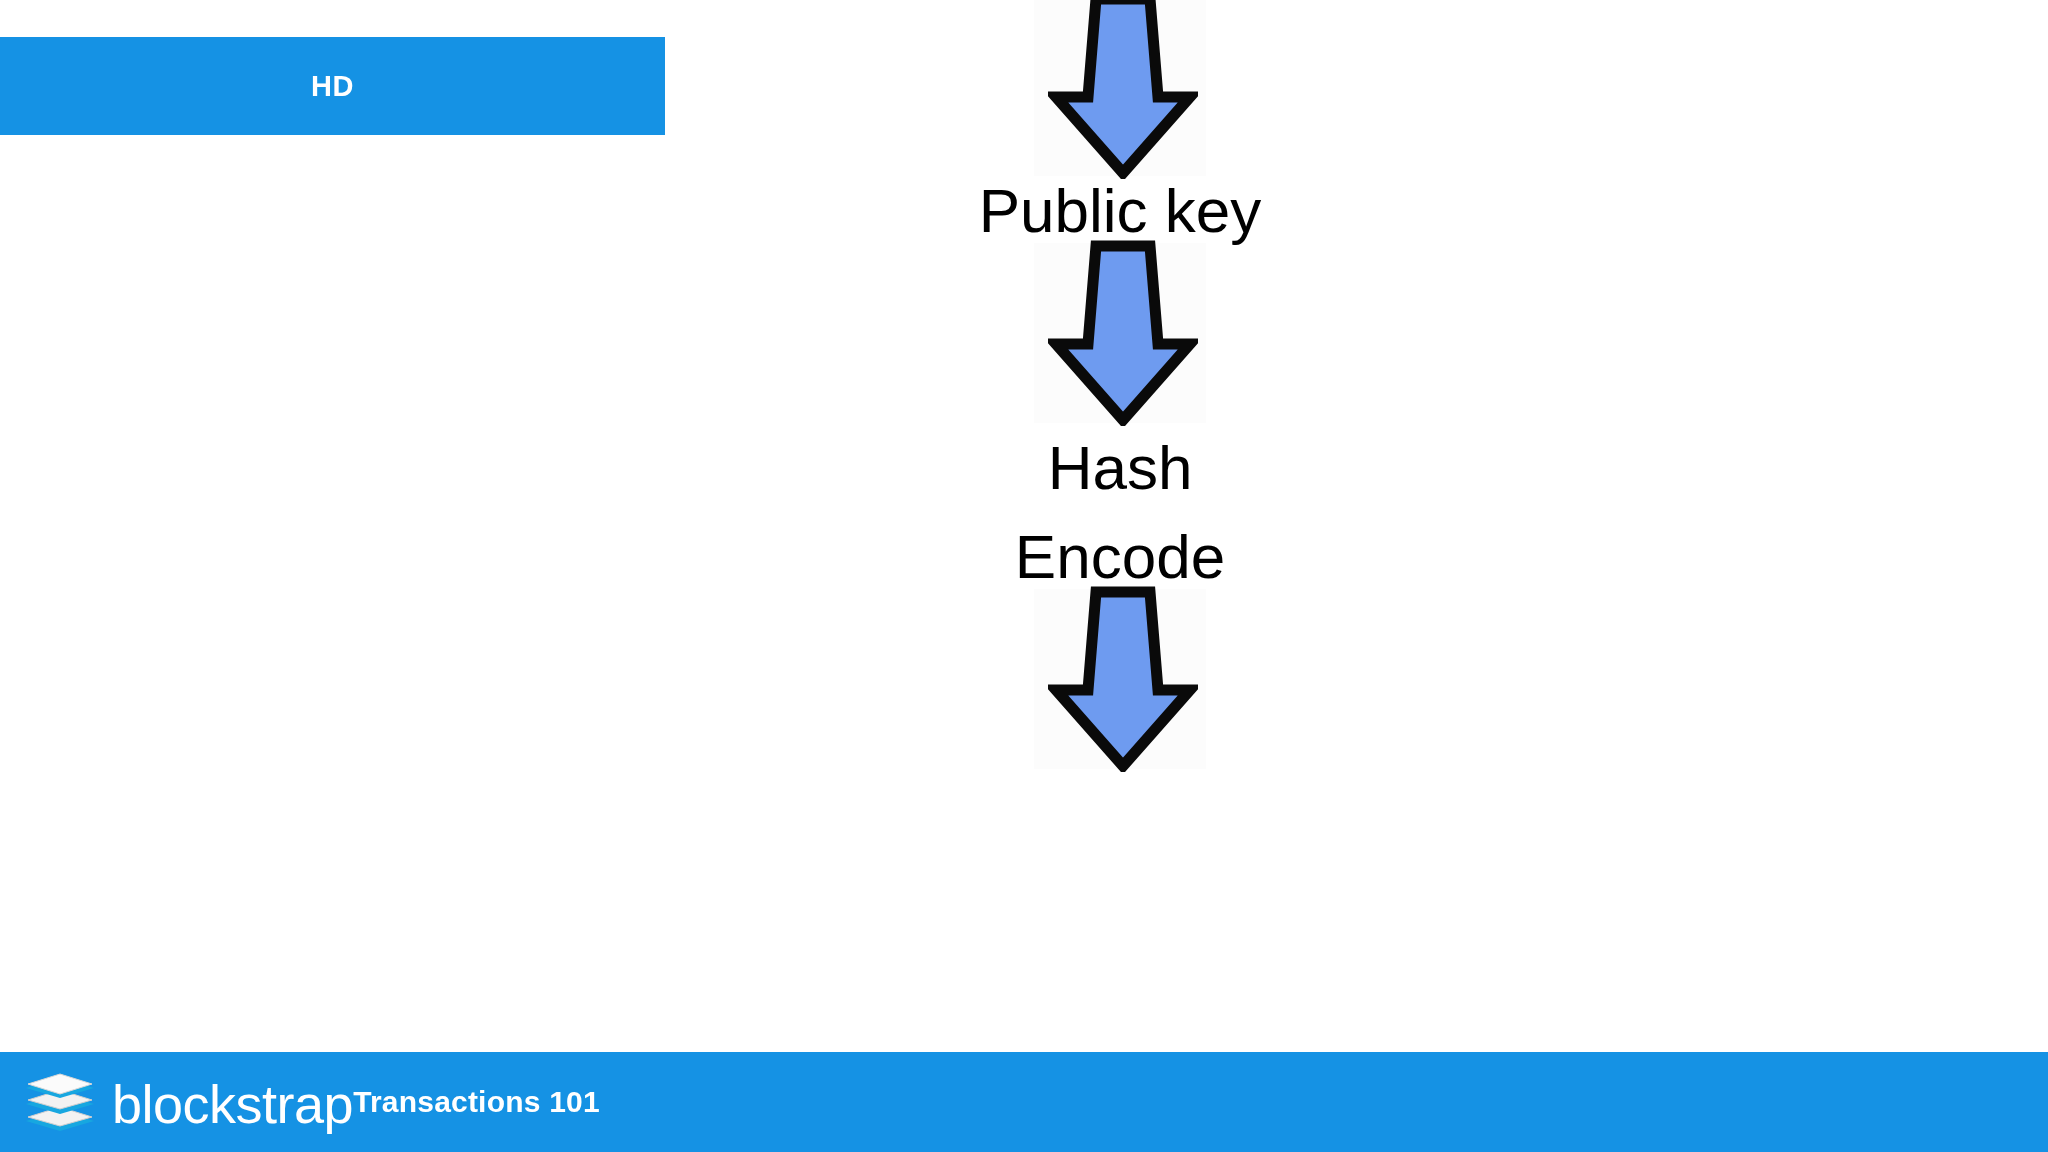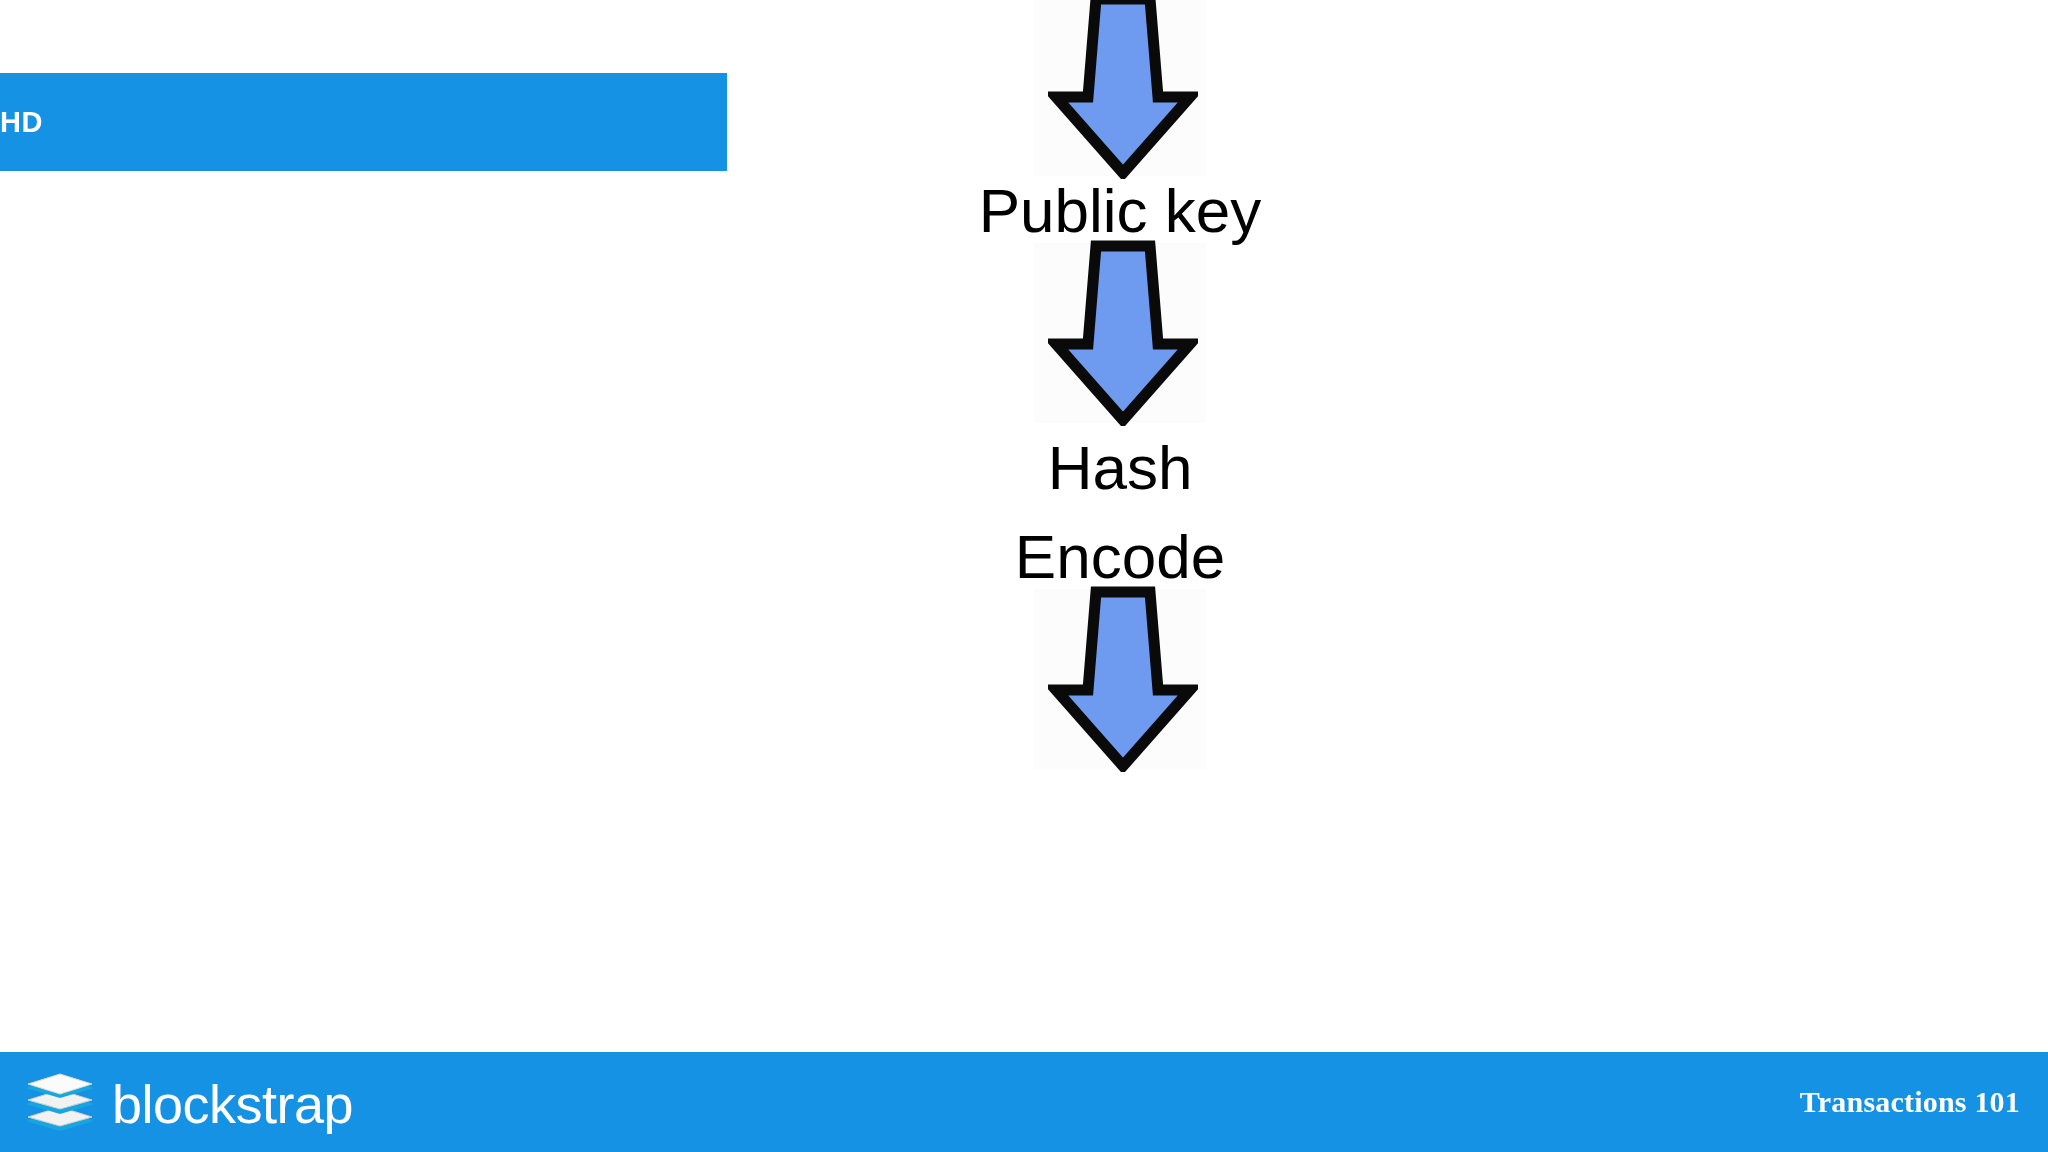--- a/index.html
+++ b/index.html
@@ -21,26 +21,26 @@
     position: absolute;
     inset: 0;
     background: #ffffff;
   }
 
   
   .section-chip {
     position: absolute;
     left: 0;
     top: 37px;
-    width: 727px;
+    width: 665px;
     height: 98px;
     background: #1592e4;
     display: flex;
     align-items: center;
-    margin-top: 36px;
+    justify-content: center;
   }
   .section-chip-label {
     color: #ffffff;
     font-size: 29px;
     font-weight: bold;
     letter-spacing: 0.5px;
     line-height: 1;
   }
 
   
@@ -91,21 +91,20 @@
   
   .footer {
     position: absolute;
     left: 0;
     right: 0;
     bottom: 0;
     height: 100px;
     background: #1592e4;
     display: flex;
     align-items: center;
-    justify-content: space-between;
     padding: 0 28px 0 22px;
     box-sizing: border-box;
   }
   .brand {
     display: flex;
     align-items: center;
     gap: 14px;
   }
   .brand-icon {
     width: 76px;
@@ -120,21 +119,20 @@
     letter-spacing: -0.5px;
     position: relative;
     top: 2px;
   }
   .deck-title {
     color: #ffffff;
     font-size: 30px;
     font-weight: bold;
     line-height: 1;
     letter-spacing: 0.2px;
-    font-family: Liberation Serif, serif;
   }
 </style>
 </head>
 <body>
 
 <div class="slide">
 
   <div class="section-chip">
     <span class="section-chip-label">HD</span>
   </div>

